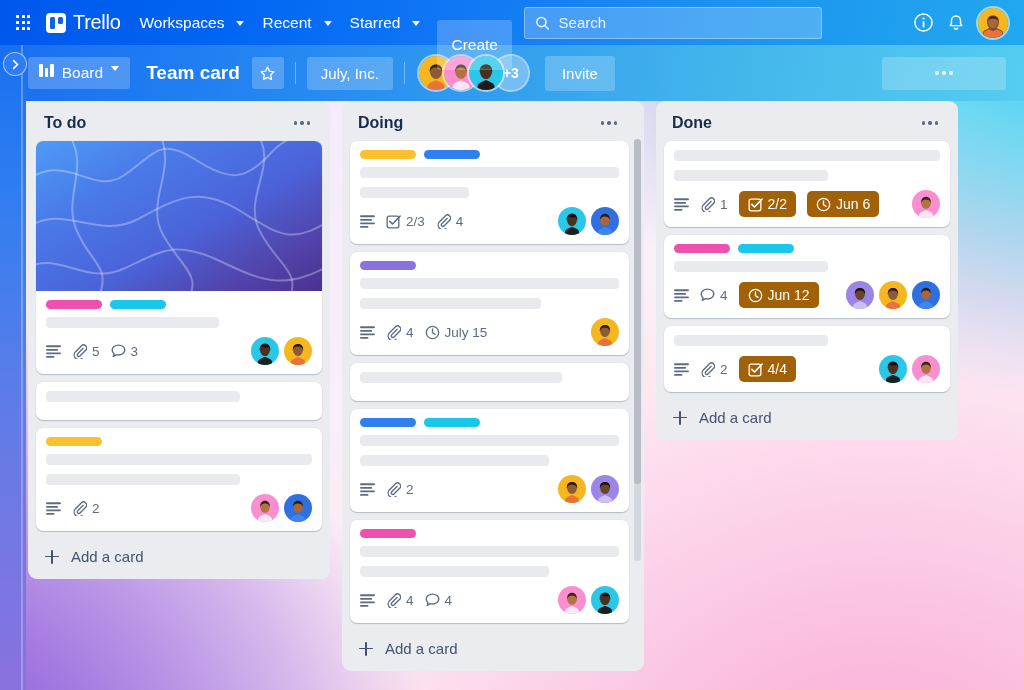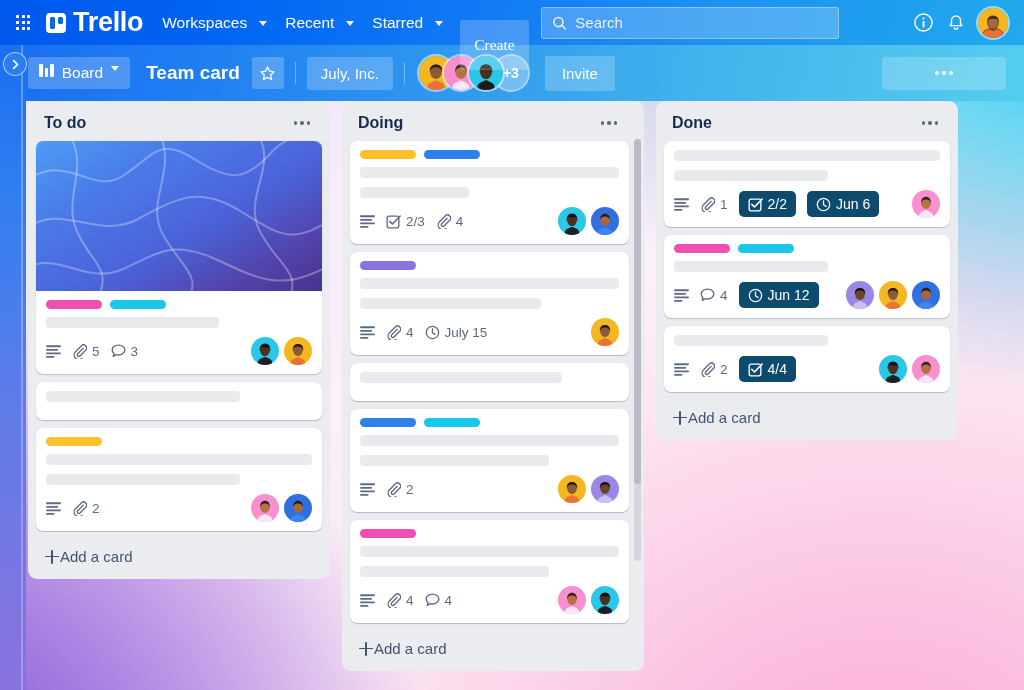--- a/index.html
+++ b/index.html
@@ -68,21 +68,21 @@
     background: #fff;
     border-radius: 4px;
     position: relative;
   }
   .brand-mark::before, .brand-mark::after {
     content: ""; position: absolute; background: #0b66e4; border-radius: 1.5px;
   }
   .brand-mark::before { left: 4px; top: 4px; width: 5px; height: 12px; }
   .brand-mark::after  { left: 11.5px; top: 4px; width: 5px; height: 7.5px; }
   .brand-name {
-    color: #fff; font-size: 27px; font-weight: 700; letter-spacing: -0.3px;
+    color: #fff; font-size: 20px; font-weight: 400; letter-spacing: -0.3px;
   }
 
   .navitem {
     display: flex; align-items: center; gap: 12px;
     color: #ffffff;
     font-size: 15.5px;
     padding: 6px 9px;
     border-radius: 3px;
     cursor: pointer;
     white-space: nowrap;
@@ -97,21 +97,21 @@
 
   .create-btn {
     margin-left: 8px;
     background: rgba(255,255,255,0.22);
     color: #fff;
     font-size: 15.5px;
     padding: 16px 14px;
     border-radius: 3px;
     border: none;
     cursor: pointer;
-    font-family: Liberation Serif, serif;
+    font-family: Liberation Sans, sans-serif;
     margin-top: 44px;
   }
 
   .search-wrap {
     margin-left: 12px;
     flex: 0 0 auto;
     width: 298px;
     height: 32px;
     background: rgba(255,255,255,0.22);
     border: 1px solid rgba(255,255,255,0.35);
@@ -348,34 +348,34 @@
   .card-footer {
     display: flex; align-items: center; gap: 11px;
     margin-top: 2px;
     min-height: 28px;
   }
   .badge {
     display: flex; align-items: center; gap: 5px;
     color: #5d6b82; font-size: 13.5px;
   }
   .badge.pill {
-    background: #0c4a6e;
+    background: #a16207;
     color: #fff;
     padding: 5px 9px;
     border-radius: 5px;
     font-size: 14px;
     gap: 5px;
   }
   .footer-avatars {
     margin-left: auto;
     display: flex; align-items: center; gap: 5px;
   }
 
   .add-card {
-    display: flex; align-items: center; gap: 1px;
+    display: flex; align-items: center; gap: 12px;
     padding: 12px 9px 11px 9px;
     margin-top: 5px;
     color: #44546f;
     font-size: 15px;
     cursor: pointer;
     border-radius: 6px;
   }
   .plus {
     position: relative; width: 14px; height: 14px; flex: none;
   }

